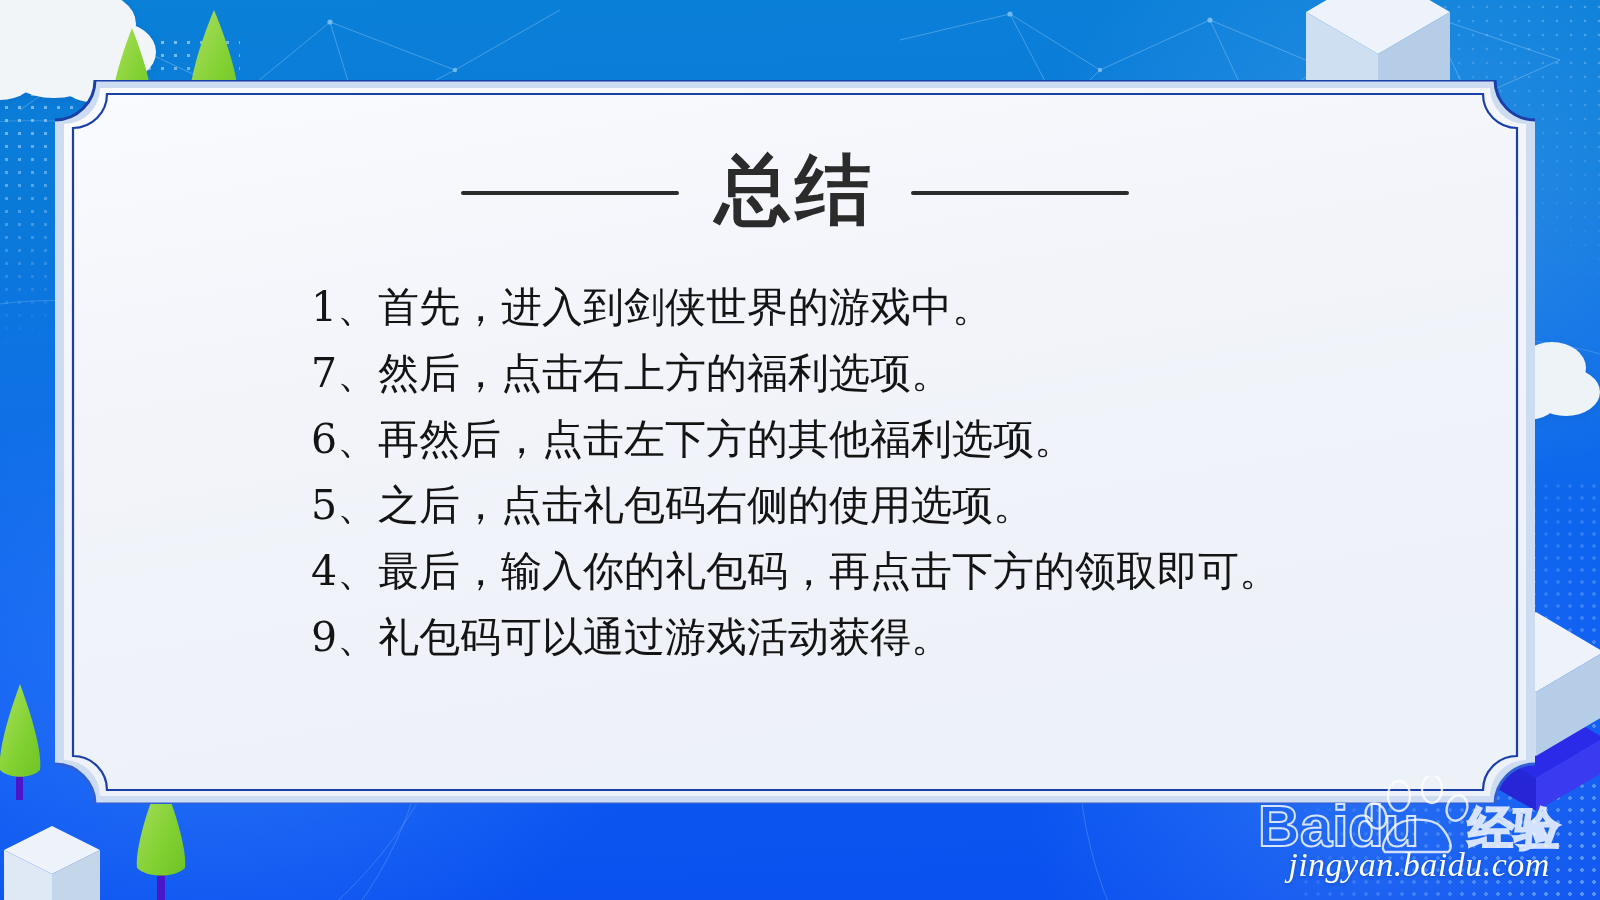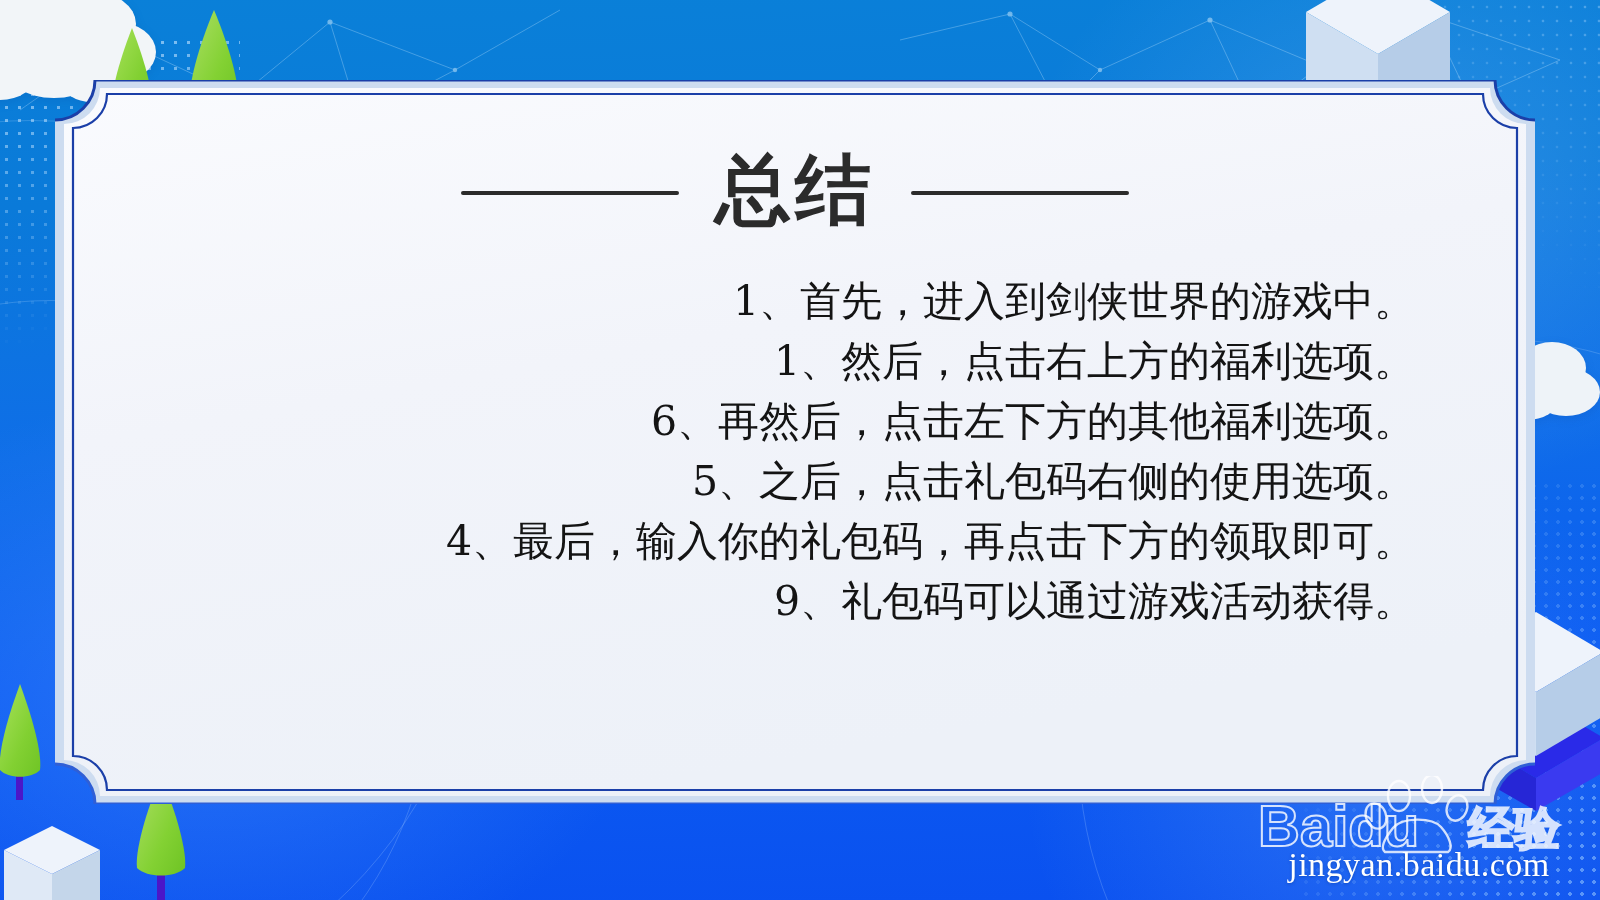--- a/index.html
+++ b/index.html
@@ -117,42 +117,42 @@
     left:240px;
     top:186px;
     right:110px;
     font-family:"DejaVu Serif", serif;
     font-size:41px;
     line-height:50px;
     color:#141414;
     letter-spacing:0px;
   }
   .body-text p {
-    margin:10px;
+    margin:16px;
     white-space:normal;
-    text-align:right;
   }
 
   
   .watermark {
     position:absolute;
     right:16px;
     bottom:16px;
     width:330px;
     text-align:center;
     pointer-events:none;
   }
   .wm-logo { position:relative; height:74px; }
   .wm-url {
     font-family:"Liberation Serif", serif;
     font-size:34px;
     color:#ffffff;
     letter-spacing:.5px;
     text-shadow:0 1px 3px rgba(0,50,140,.45);
     margin-top:-4px;
+    font-style:italic;
   }
 </style>
 </head>
 <body>
 
 <div id="stage">
 
   <div class="bg-layer">
 
     <div class="glow-a"></div>
@@ -353,21 +353,21 @@
     <div class="card-content">
 
       <div class="title-row">
         <div class="title-rule left"></div>
         <div class="title-text">总结</div>
         <div class="title-rule right"></div>
       </div>
 
       <div class="body-text">
         <p>1、首先，进入到剑侠世界的游戏中。</p>
-        <p>1、然后，点击右上方的福利选项。</p>
+        <p>7、然后，点击右上方的福利选项。</p>
         <p>6、再然后，点击左下方的其他福利选项。</p>
         <p>5、之后，点击礼包码右侧的使用选项。</p>
         <p>4、最后，输入你的礼包码，再点击下方的领取即可。</p>
         <p>9、礼包码可以通过游戏活动获得。</p>
       </div>
 
     </div>
   </div>
 
   <div class="watermark">

